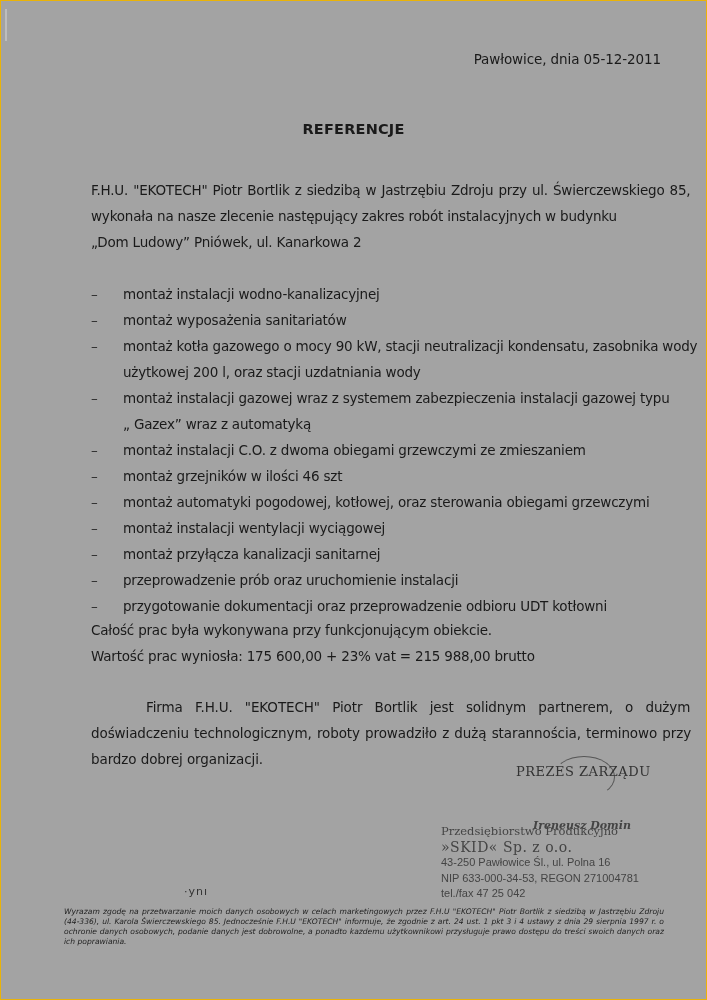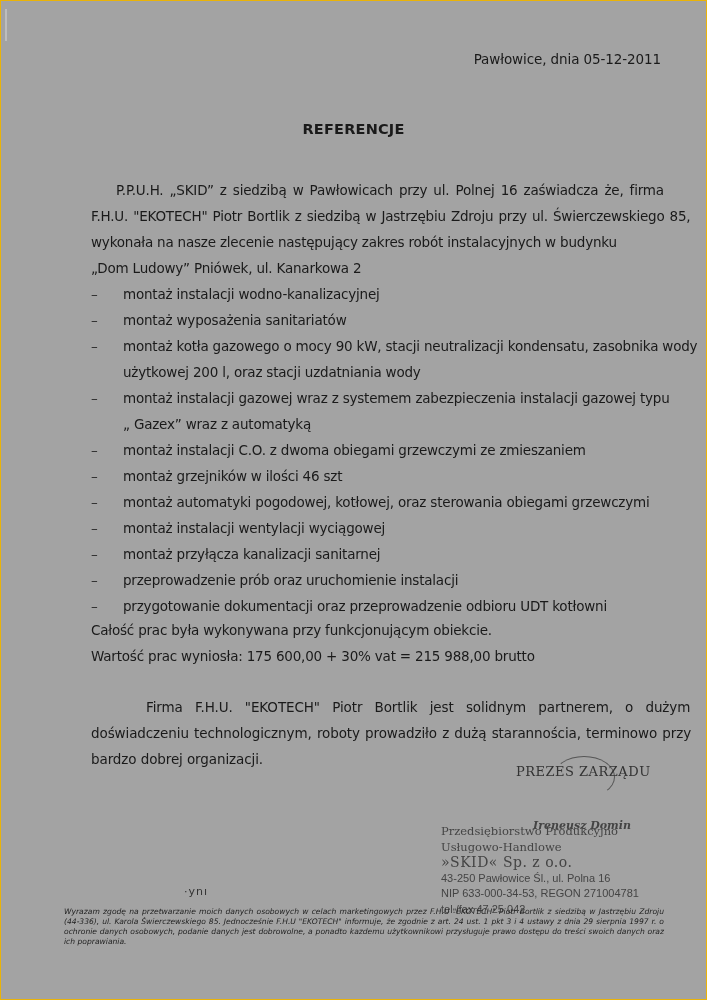--- a/index.html
+++ b/index.html
@@ -73,21 +73,20 @@
 </head>
 <body>
 
 <div class="page">
   <div class="scan-edge"></div>
 
   <div class="date">Pawłowice, dnia 05-12-2011</div>
   <div class="title">REFERENCJE</div>
 
   <div class="intro">
-    <div class="line first">P.P.U.H. „SKID” z siedzibą w Pawłowicach przy ul. Polnej 16 zaświadcza że, firma</div>
     <div class="line j">F.H.U. "EKOTECH" Piotr Bortlik z siedzibą w Jastrzębiu Zdroju przy ul. Świerczewskiego 85,</div>
     <div class="line">wykonała na nasze zlecenie następujący zakres robót instalacyjnych w budynku</div>
     <div class="line">„Dom Ludowy” Pniówek, ul. Kanarkowa 2</div>
   </div>
 
   <ul class="list">
     <li><span class="dash">–</span><span>montaż instalacji wodno-kanalizacyjnej</span></li>
     <li><span class="dash">–</span><span>montaż wyposażenia sanitariatów</span></li>
     <li><span class="dash">–</span><span>montaż kotła gazowego o mocy 90 kW, stacji neutralizacji kondensatu, zasobnika wody</span><br><span>użytkowej 200 l, oraz stacji uzdatniania wody</span></li>
     <li><span class="dash">–</span><span>montaż instalacji gazowej wraz z systemem zabezpieczenia instalacji gazowej typu</span><br><span>„ Gazex” wraz z automatyką</span></li>
@@ -95,36 +94,35 @@
     <li><span class="dash">–</span><span>montaż grzejników w ilości 46 szt</span></li>
     <li><span class="dash">–</span><span>montaż automatyki pogodowej, kotłowej, oraz sterowania obiegami grzewczymi</span></li>
     <li><span class="dash">–</span><span>montaż instalacji wentylacji wyciągowej</span></li>
     <li><span class="dash">–</span><span>montaż przyłącza kanalizacji sanitarnej</span></li>
     <li><span class="dash">–</span><span>przeprowadzenie prób oraz uruchomienie instalacji</span></li>
     <li><span class="dash">–</span><span>przygotowanie dokumentacji oraz przeprowadzenie odbioru UDT kotłowni</span></li>
   </ul>
 
   <div class="summary">
     <div>Całość prac była wykonywana przy funkcjonującym obiekcie.</div>
-    <div>Wartość prac wyniosła: 175 600,00 + 30% vat = 215 988,00 brutto</div>
+    <div>Wartość prac wyniosła: 175 600,00 + 23% vat = 215 988,00 brutto</div>
   </div>
 
   <div class="closing">
     <span class="l1">Firma F.H.U. "EKOTECH" Piotr Bortlik jest solidnym partnerem, o dużym</span>
     <span class="l2">doświadczeniu technologicznym, roboty prowadziło z dużą starannościa, terminowo przy</span>
     <span>bardzo dobrej organizacji.</span>
   </div>
 
   <div class="stamp">
     <div class="sig-circle"></div>
     <div class="sig-title">PREZES ZARZĄDU</div>
     <div class="sig-name">Ireneusz Domin</div>
     <div class="company">
       <div>Przedsiębiorstwo Produkcyjno</div>
-      <div>Usługowo-Handlowe</div>
       <div class="big">»SKID« Sp. z o.o.</div>
       <div class="sans">43-250 Pawłowice Śl., ul. Polna 16</div>
       <div class="sans">NIP 633-000-34-53, REGON 271004781</div>
       <div class="sans">tel./fax 47 25 042</div>
     </div>
   </div>
 
   <div class="handmark">·ynı</div>
 
   <div class="footer">Wyrazam zgodę na przetwarzanie moich danych osobowych w celach marketingowych przez F.H.U "EKOTECH" Piotr Bortlik z siedzibą w Jastrzębiu Zdroju (44-336), ul. Karola Świerczewskiego 85. Jednocześnie F.H.U "EKOTECH" informuje, że zgodnie z art. 24 ust. 1 pkt 3 i 4 ustawy z dnia 29 sierpnia 1997 r. o ochronie danych osobowych, podanie danych jest dobrowolne, a ponadto kazdemu użytkownikowi przysługuje prawo dostępu do treści swoich danych oraz ich poprawiania.</div>

